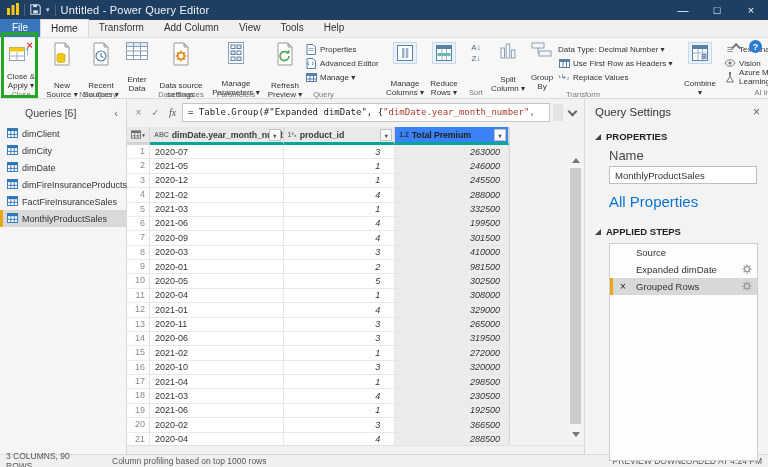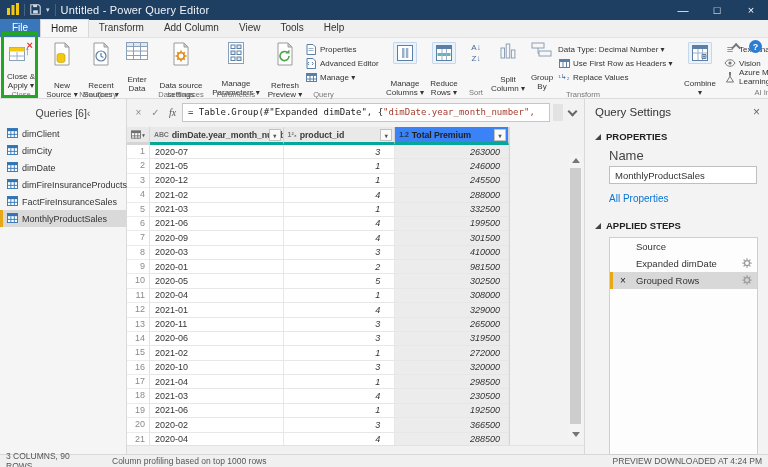--- a/index.html
+++ b/index.html
@@ -40,21 +40,21 @@
   .ca-up { position:absolute; right:3px; bottom:-1px; color:#2b7cd3; font-weight:bold; font-size:12px; }
   .sorttxt { font-size:8px; color:#4a6a9a; line-height:9px; }
   .ribbon-corner { position:absolute; right:6px; top:2px; display:flex; gap:8px; align-items:center; }
   .chev-up { width:7px; height:7px; border-left:2px solid #777; border-top:2px solid #777; transform:rotate(45deg) translateY(2px); }
   .helpbtn { width:13px; height:13px; border-radius:50%; background:#2b7cd3; color:#fff; font-size:9px; font-weight:bold; display:flex; align-items:center; justify-content:center; }
 
   
   .main { display:flex; height:355px; }
 
   .queries { width:127px; background:#f5f5f5; border-right:1px solid #d9d9d9; }
-  .qhead { display:flex; justify-content:center; align-items:center; padding:8px 8px 6px 8px; font-size:10.5px; color:#444; }
+  .qhead { display:flex; justify-content:flex-end; align-items:center; padding:8px 8px 6px 8px; font-size:10.5px; color:#444;gap:38px; }
   .qcollapse { color:#666; font-size:11px; }
   .qitem { display:flex; align-items:center; gap:4px; height:17px; padding-left:7px; font-size:9px; color:#333; position:relative; }
   .qitem.sel { background:#d9d9d9; }
   .qitem.sel::before { content:""; position:absolute; left:0; top:0; bottom:0; width:3px; background:#e6a817; }
 
   .center { width:458px; position:relative; background:#f2f2f2; border-right:1px solid #d9d9d9; }
   .formulabar { height:26px; display:flex; align-items:center; gap:2px; padding:3px 2px 2px 4px; }
   .fbtn { width:15px; text-align:center; color:#8a8a8a; font-size:10px; }
   .fx { font-family:"Liberation Serif", serif; font-style:italic; color:#555; }
   .finput { flex:1; height:19px; background:#fff; border:1px solid #c6c6c6; font-family:"DejaVu Sans Mono", monospace; font-size:9px; padding:3px 5px; white-space:nowrap; overflow:hidden; color:#222; }
@@ -86,21 +86,21 @@
   .vthumb { position:absolute; left:1px; width:11px; top:14px; bottom:16px; background:#cdcdcd; }
   .hscroll { position:absolute; left:0; right:0; bottom:0; height:9px; background:#f1f1f1; border-top:1px solid #e2e2e2; }
 
   .settings { flex:1; background:#f3f3f3; padding:6px 8px 0 10px; position:relative; }
   .sethead { display:flex; justify-content:space-between; align-items:center; font-size:11.5px; color:#333; margin-bottom:12px; }
   .setclose { color:#666; font-size:12px; }
   .sechead { display:flex; align-items:center; gap:5px; font-size:9.5px; font-weight:bold; color:#222; margin-bottom:6px; }
   .exp { width:0; height:0; border-left:6px solid transparent; border-bottom:6px solid #444; }
   .namelabel { font-size:13px; color:#444; margin:2px 0 3px 14px; }
   .nameinput { margin-left:14px; width:148px; height:18px; background:#fff; border:1px solid #bfbfbf; font-size:9.5px; color:#333; padding:3px 5px; }
-  .allprops { margin:9px 0 16px 14px; font-size:10px; color:#0b74d1; }
+  .allprops { margin:9px 0 16px 14px; font-size:15px; color:#0b74d1; }
   .stepsbox { margin-left:14px; margin-right:2px; height:218px; background:#fdfdfd; border:1px solid #cfcfcf; overflow:hidden; }
   .step { display:flex; align-items:center; height:17px; font-size:9.5px; color:#333; padding-left:26px; position:relative; }
   .step.sel { background:#d8d8d8; }
   .step.sel::before { content:""; position:absolute; left:0; top:0; bottom:0; width:3px; background:#e6a817; }
   .stepdel { position:absolute; left:10px; color:#222; font-size:10px; }
   .stepgear { position:absolute; right:5px; top:3px; }
 
   .statusbar { height:13px; background:#f0f0f0; border-top:1px solid #d9d9d9; display:flex; align-items:center; font-size:8.5px; color:#555; padding:0 6px;gap:16px; }
   .sb-left { width:90px; }
   .sb-right { margin-left:auto; }

